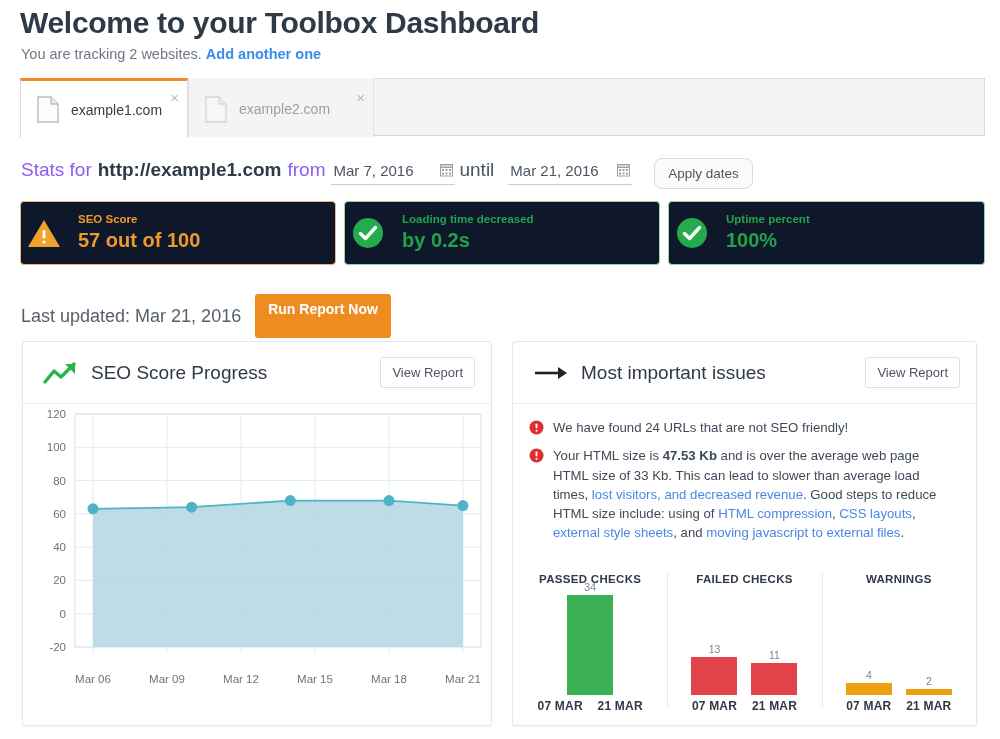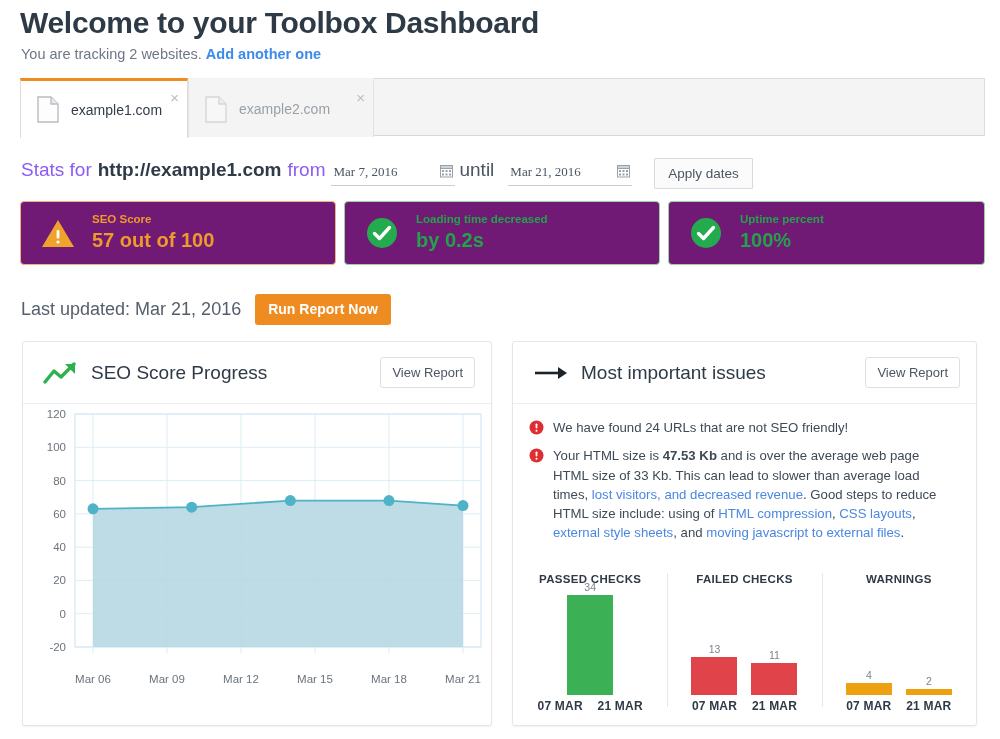--- a/index.html
+++ b/index.html
@@ -73,57 +73,57 @@
   .statsrow .lbl { font-size: 19px; color: #8b5cf6; }
   .statsrow .url { font-size: 19px; font-weight: bold; color: #2f3a47; margin: 0 6px; }
   .statsrow .until { font-size: 19px; color: #4b5563; margin: 0 8px 0 4px; }
   .datefield {
     position: relative; display: inline-block;
     border-bottom: 1px solid #c9ced4;
     height: 24px; margin-left: 6px;
   }
   .datefield input {
     border: 0; outline: 0; background: transparent;
-    font-family: Liberation Serif, serif;
-    font-size: 13px; color: #4b5563;
+    font-family: Liberation Sans, sans-serif;
+    font-size: 15px; color: #4b5563;
     width: 92px; padding: 0 0 2px 2px; height: 22px;
   }
   .cal-ico { position: absolute; right: 2px; top: 2px; width: 13px; height: 14px; }
   .df1 { width: 124px; }
   .df2 { width: 124px; }
   .apply-btn {
     margin-left: 22px; transform: translateY(2px);
     display: inline-block; padding: 7px 13px;
-    background: #fbfbfb; border: 1px solid #d7dade; border-radius: 1px;
+    background: #fbfbfb; border: 1px solid #d7dade; border-radius: 8px;
     font-size: 13.5px; color: #4b5563; cursor: pointer;
   }
 
   
   .cards { position: absolute; left: 20px; top: 201px; width: 965px; height: 64px; }
   .card {
     position: absolute; top: 0; height: 64px;
-    border-radius: 4px; background: #701a75;
-    display: flex; align-items: center; padding-left: 20px;
+    border-radius: 4px; background: #0f172a;
+    display: flex; align-items: center; padding-left: 6px;
   }
   .card.c1 { left: 0;   width: 316px; border: 1px solid #f0b37e; }
   .card.c2 { left: 324px; width: 316px; border: 1px solid #9ad2a3; }
   .card.c3 { left: 648px; width: 317px; border: 1px solid #9ad2a3; }
   .card-ico { flex: 0 0 auto; width: 34px; height: 34px; }
   .card-txt { margin-left: 17px; }
   .card-cap { font-size: 11.5px; font-weight: bold; line-height: 1.2; }
   .card-val { font-size: 20px; font-weight: bold; line-height: 1.25; margin-top: 1px; }
   .c1 .card-cap, .c1 .card-val { color: #ef9a2a; }
   .c2 .card-cap, .c2 .card-val { color: #22a34a; }
   .c3 .card-cap, .c3 .card-val { color: #22a34a; }
 
   
   .lastrow { position: absolute; left: 21px; top: 294px; display: flex; align-items: center; }
   .lastrow .lbl { font-size: 18px; color: #555f6b; white-space: nowrap; }
   .run-btn {
-    margin-left: 14px; padding: 7px 13px 8px;
+    margin-left: 14px; padding: 7px 13px 21px;
     background: #ee8c21; border-radius: 3px;
     color: #fff; font-size: 14px; font-weight: bold; cursor: pointer;
     white-space: nowrap;
   }
 
   
   .panel {
     position: absolute; top: 341px; height: 385px;
     background: #fff; border: 1px solid #e4e6e8; border-radius: 3px;
     box-shadow: 0 1px 2px rgba(0,0,0,0.06);

